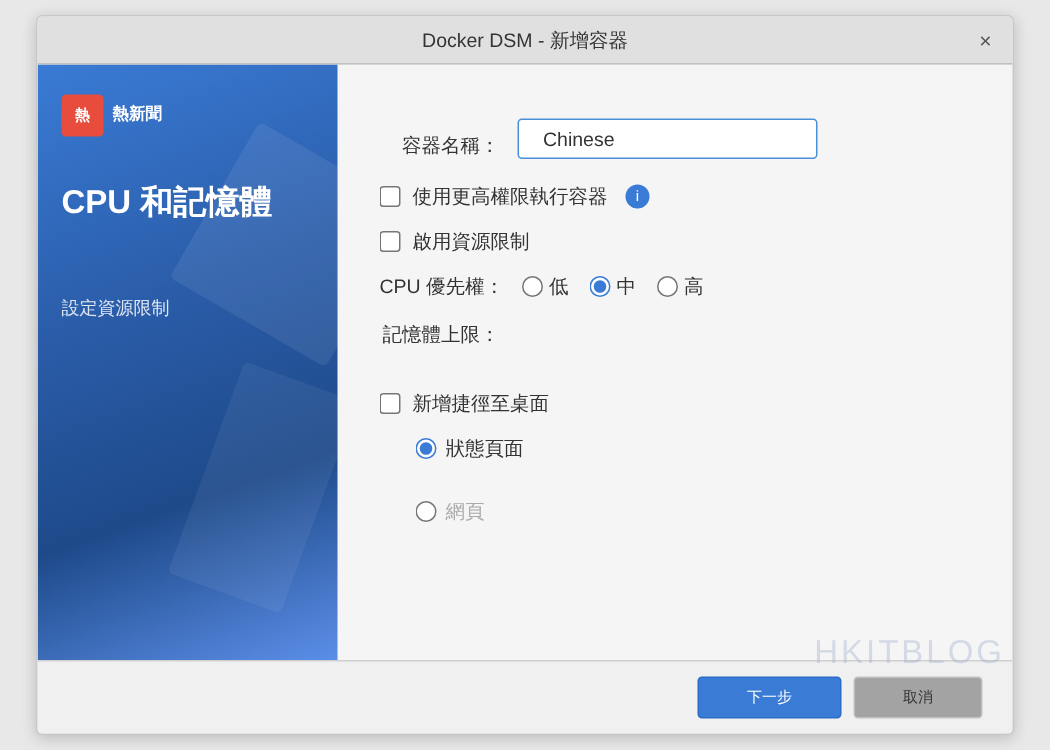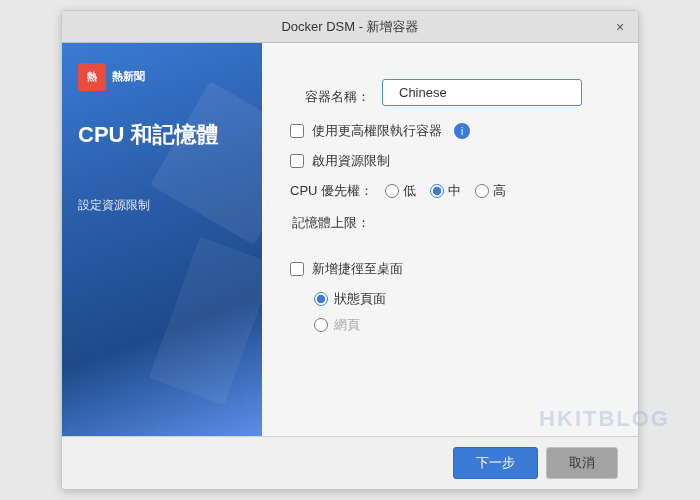--- a/index.html
+++ b/index.html
@@ -7,21 +7,21 @@
       font-family: '微軟正黑體', 'Microsoft JhengHei', Arial, sans-serif;
       background: #e8e8e8;
       display: flex;
       justify-content: center;
       align-items: center;
       width: 700px;
       height: 500px;
       overflow: hidden;
     }
     .window {
-      width: 578px;
+      width: 652px;
       height: 480px;
       background: #f5f5f5;
       border: 1px solid #c8c8c8;
       border-radius: 4px;
       display: flex;
       flex-direction: column;
       box-shadow: 0 2px 10px rgba(0,0,0,0.2);
       overflow: hidden;
     }
     .titlebar {
@@ -276,21 +276,21 @@
       font-size: 13px;
       color: #555;
     }
 
     .shortcut-section {
       margin-bottom: 10px;
     }
     .shortcut-radio-group {
       display: flex;
       flex-direction: column;
-      gap: 8px;
+      gap: 24px;
       margin-left: 24px;
       margin-top: 4px;
     }
     .shortcut-option {
       display: flex;
       align-items: center;
       gap: 6px;
       cursor: pointer;
     }
     .shortcut-option input[type=radio] {
@@ -300,41 +300,41 @@
       cursor: pointer;
     }
     .shortcut-option-label {
       font-size: 13px;
       color: #333;
     }
 
     .watermark {
       position: absolute;
       right: 30px;
-      bottom: 68px;
+      bottom: 52px;
       font-size: 22px;
-      font-weight: bold;
+      font-weight: normal;
       color: rgba(150,170,200,0.35);
       letter-spacing: 2px;
       pointer-events: none;
       user-select: none;
     }
 
     .footer {
       border-top: 1px solid #d0d0d0;
       background: #f0f0f0;
       padding: 10px 20px;
       display: flex;
       justify-content: flex-end;
       gap: 8px;
       flex-shrink: 0;
     }
     .btn {
-      padding: 6px 22px;
-      font-size: 13px;
+      padding: 6px 32px;
+      font-size: 10px;
       border-radius: 3px;
       cursor: pointer;
       border: 1px solid transparent;
     }
     .btn-primary {
       background: #3a7bd5;
       color: white;
       border-color: #2a6bc5;
     }
     .btn-secondary {

